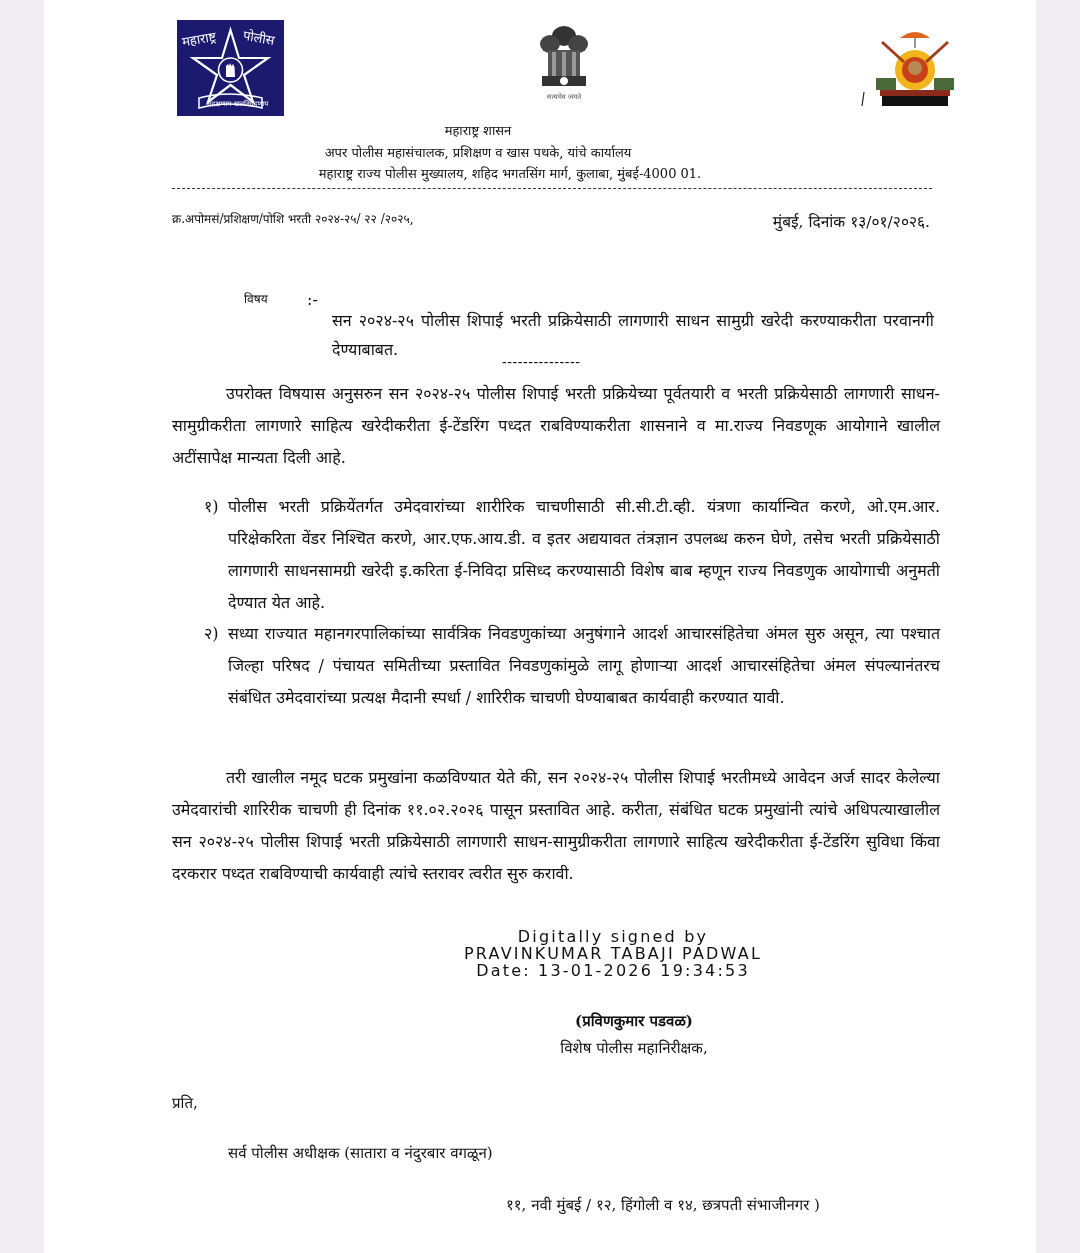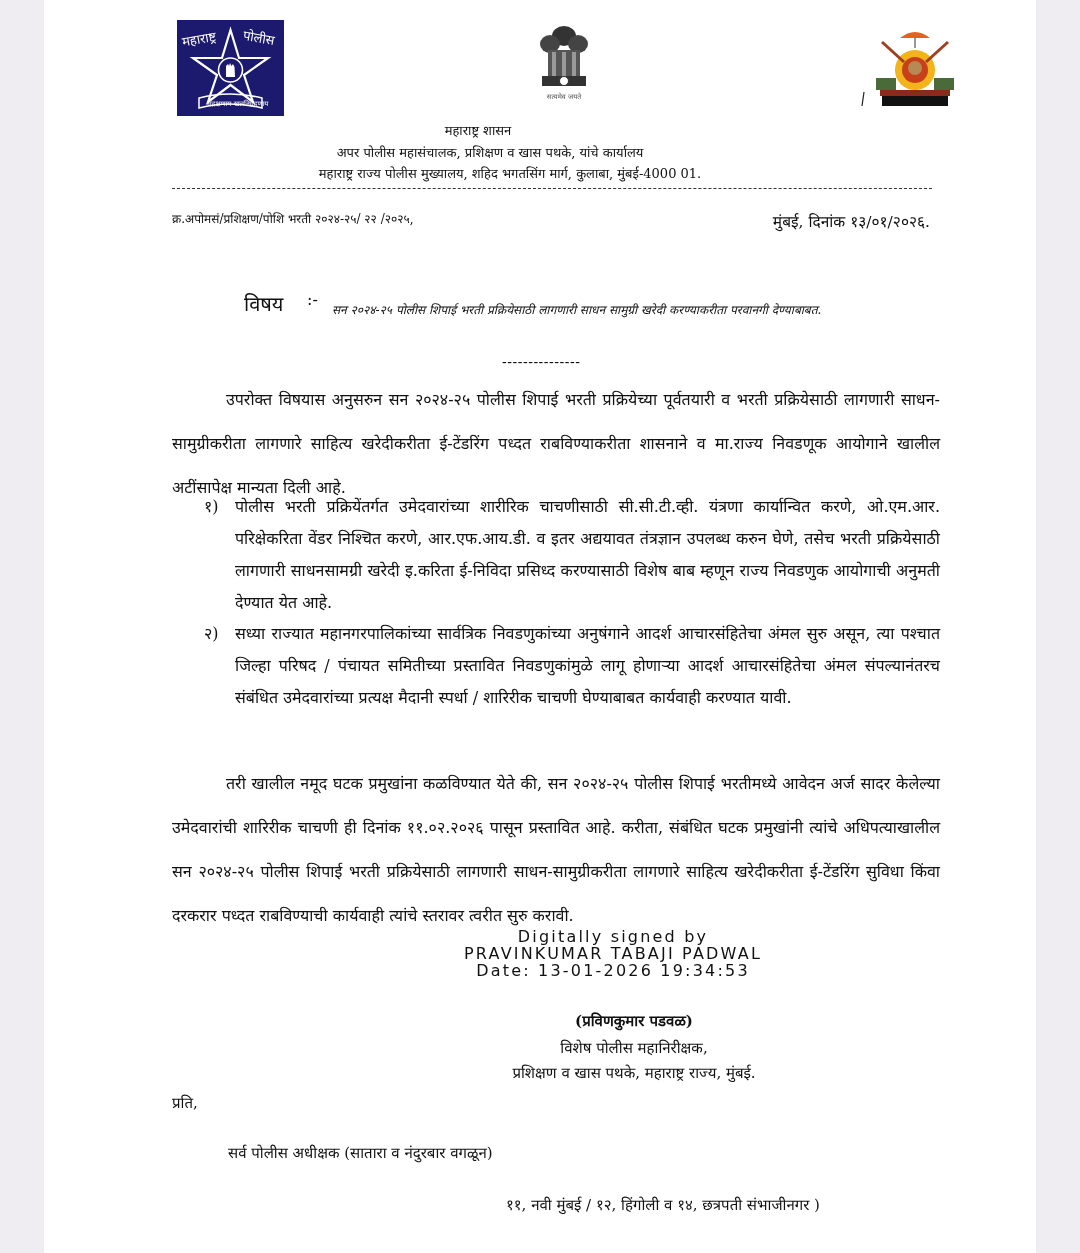--- a/index.html
+++ b/index.html
@@ -27,38 +27,38 @@
   .hdr-line {
     left:0; width:868px; text-align:center; font-size:13px; white-space:nowrap;
   }
   .dash-rule {
     left:128px; top:188px; width:760px; height:0;
     border-top:1.5px dashed #333;
   }
   .ref { left:128px; top:210px; font-size:12px; white-space:nowrap; }
   .date { right:106px; top:210px; font-size:15.5px; white-space:nowrap; }
 
-  .subject-label { left:200px; top:290px; font-size:20px; }
+  .subject-label { left:200px; top:290px; font-size:12px; }
   .subject-colon { left:263px; top:290px; font-size:16px; }
   .subject-text {
-    left:288px; top:296px; width:602px; font-size:12px; line-height:29px;
-    text-align:justify; text-align-last:left;font-style:italic;
+    left:288px; top:306px; width:602px; font-size:16px; line-height:29px;
+    text-align:justify; text-align-last:left;
   }
   .subject-rule { left:458px; top:354px; font-size:14px; letter-spacing:0.5px; }
 
   .para {
-    left:128px; width:768px; font-size:16px; line-height:44px;
+    left:128px; width:768px; font-size:16px; line-height:32px;
     text-align:justify; text-indent:54px;
   }
   .item {
     left:160px; width:736px; font-size:16px; line-height:32px;
     text-align:justify;
   }
   .item .num { position:absolute; left:0; top:0; }
-  .item .txt { display:block; margin-left:31px; }
+  .item .txt { display:block; margin-left:24px; }
 
   .sig-block {
     left:420px; top:928px; font-family:"DejaVu Sans", "Liberation Sans", sans-serif;
     font-size:16px; line-height:17px; letter-spacing:2.2px; white-space:nowrap;text-align:center;
   }
   .officer { left:400px; width:380px; text-align:center; font-size:15px; white-space:nowrap; }
   .officer-name { top:1010px; font-weight:bold; }
   .officer-title { top:1037px; }
   .officer-dept { top:1062px; }
 
@@ -109,21 +109,21 @@
       <line x1="88" y1="16" x2="66" y2="36" stroke="#a04020" stroke-width="3"></line>
       <rect x="16" y="52" width="20" height="12" fill="#4a6a3a"></rect>
       <rect x="74" y="52" width="20" height="12" fill="#4a6a3a"></rect>
       <rect x="20" y="64" width="70" height="6" fill="#8a2a1a"></rect>
       <rect x="22" y="70" width="66" height="10" fill="#111"></rect>
       <line x1="4" y1="66" x2="2" y2="80" stroke="#222" stroke-width="1.2"></line>
     </svg>
   </div>
 
   <div class="abs hdr-line" style="top:121px;">महाराष्ट्र शासन</div>
-  <div class="abs hdr-line" style="top:143px;margin-left:12px;">अपर पोलीस महासंचालक, प्रशिक्षण व खास पथके, यांचे कार्यालय</div>
+  <div class="abs hdr-line" style="top:143px;">अपर पोलीस महासंचालक, प्रशिक्षण व खास पथके, यांचे कार्यालय</div>
   <div class="abs hdr-line" style="top:164px;margin-left:32px;">महाराष्ट्र राज्य पोलीस मुख्यालय, शहिद भगतसिंग मार्ग, कुलाबा, मुंबई-4000 01.</div>
 
   <div class="abs dash-rule"></div>
 
   <div class="abs ref">क्र.अपोमसं/प्रशिक्षण/पोशि भरती २०२४-२५/ २२ /२०२५,</div>
   <div class="abs date">मुंबई, दिनांक १३/०१/२०२६.</div>
 
   <div class="abs subject-label">विषय</div>
   <div class="abs subject-colon">:-</div>
   <div class="abs subject-text">सन २०२४-२५ पोलीस शिपाई भरती प्रक्रियेसाठी लागणारी साधन सामुग्री खरेदी करण्याकरीता परवानगी देण्याबाबत.</div>
@@ -143,18 +143,17 @@
   <div class="abs para" style="top:762px;">तरी खालील नमूद घटक प्रमुखांना कळविण्यात येते की, सन २०२४-२५ पोलीस शिपाई भरतीमध्ये आवेदन अर्ज सादर केलेल्या उमेदवारांची शारिरीक चाचणी ही दिनांक ११.०२.२०२६ पासून प्रस्तावित आहे. करीता, संबंधित घटक प्रमुखांनी त्यांचे अधिपत्याखालील सन २०२४-२५ पोलीस शिपाई भरती प्रक्रियेसाठी लागणारी साधन-सामुग्रीकरीता लागणारे साहित्य खरेदीकरीता ई-टेंडरिंग सुविधा किंवा दरकरार पध्दत राबविण्याची कार्यवाही त्यांचे स्तरावर त्वरीत सुरु करावी.</div>
 
   <div class="abs sig-block">
     <div>Digitally signed by</div>
     <div>PRAVINKUMAR TABAJI PADWAL</div>
     <div>Date: 13-01-2026 19:34:53</div>
   </div>
 
   <div class="abs officer officer-title">विशेष पोलीस महानिरीक्षक,</div>
   <div class="abs officer officer-name">(प्रविणकुमार पडवळ)</div>
-  <div class="abs officer officer-dept">प्रशिक्षण व खास पथके, महाराष्ट्र राज्य, मुंबई.</div>
 
   <div class="abs to-label">प्रति,</div>
   <div class="abs rec" style="top:1142px;">सर्व पोलीस अधीक्षक (सातारा व नंदुरबार वगळून)</div>
   <div class="abs rec" style="top:1194px; left:462px;">११, नवी मुंबई / १२, हिंगोली व १४, छत्रपती  संभाजीनगर )</div>
 </div>
 
 </body></html>

